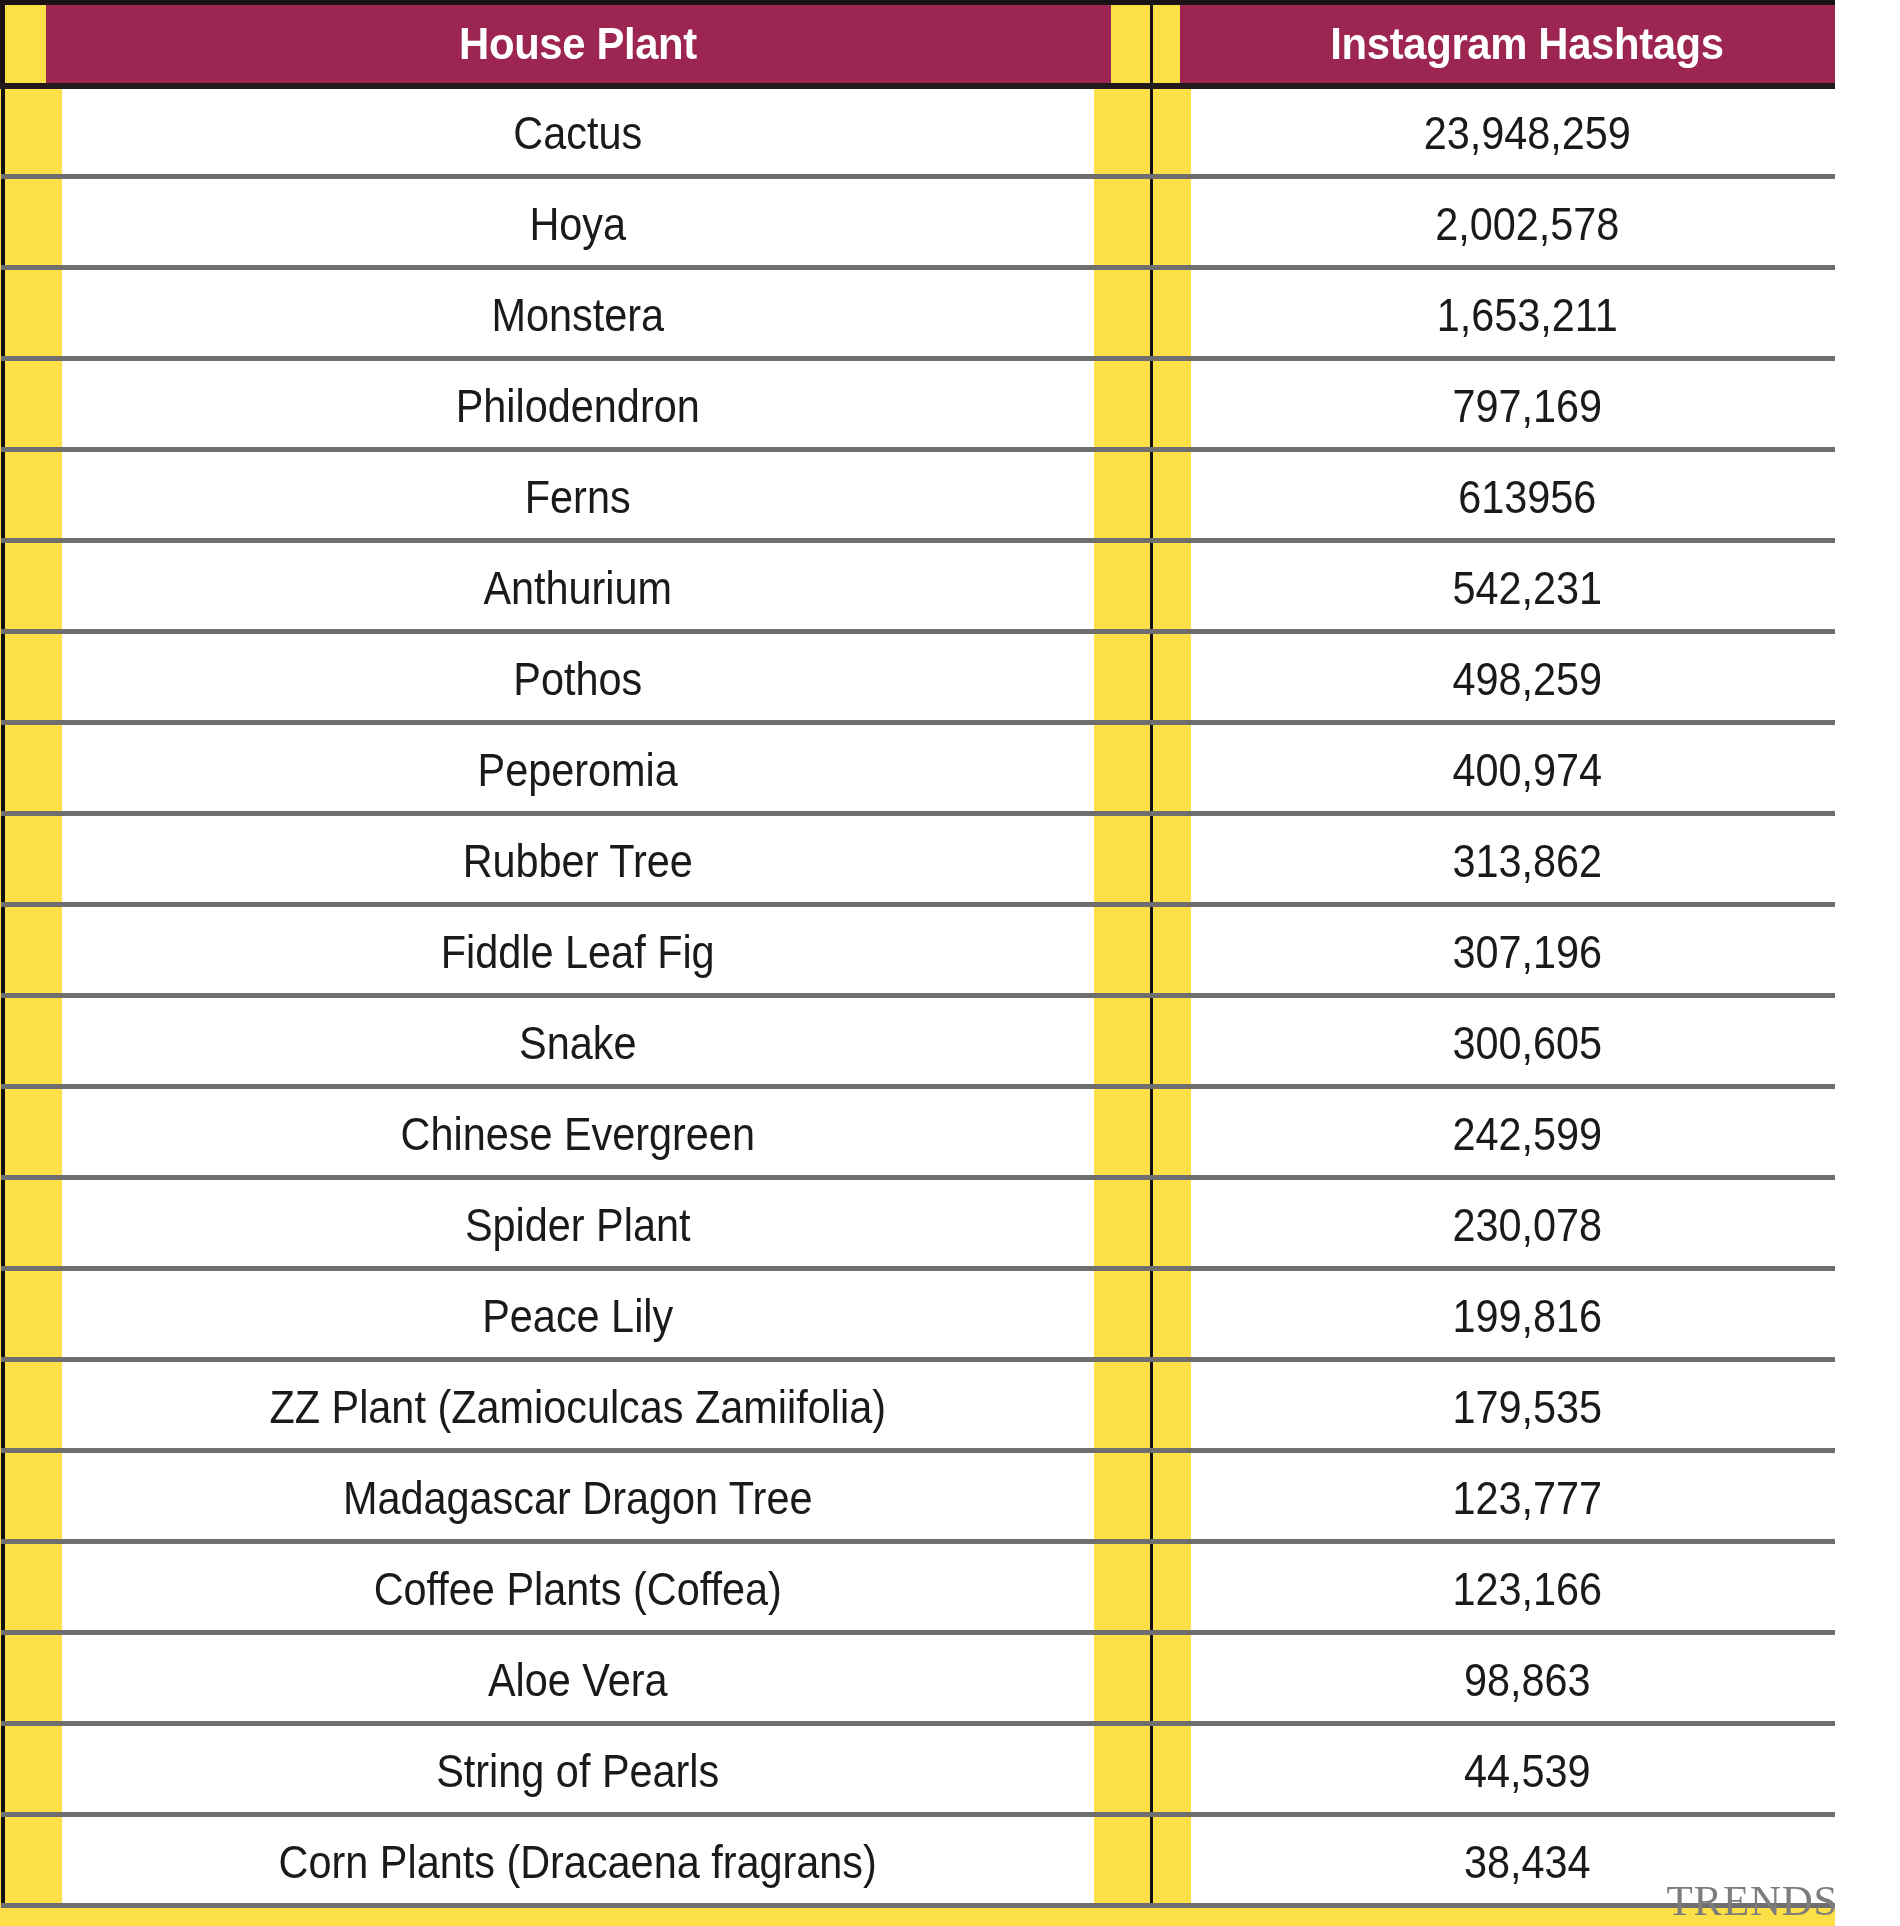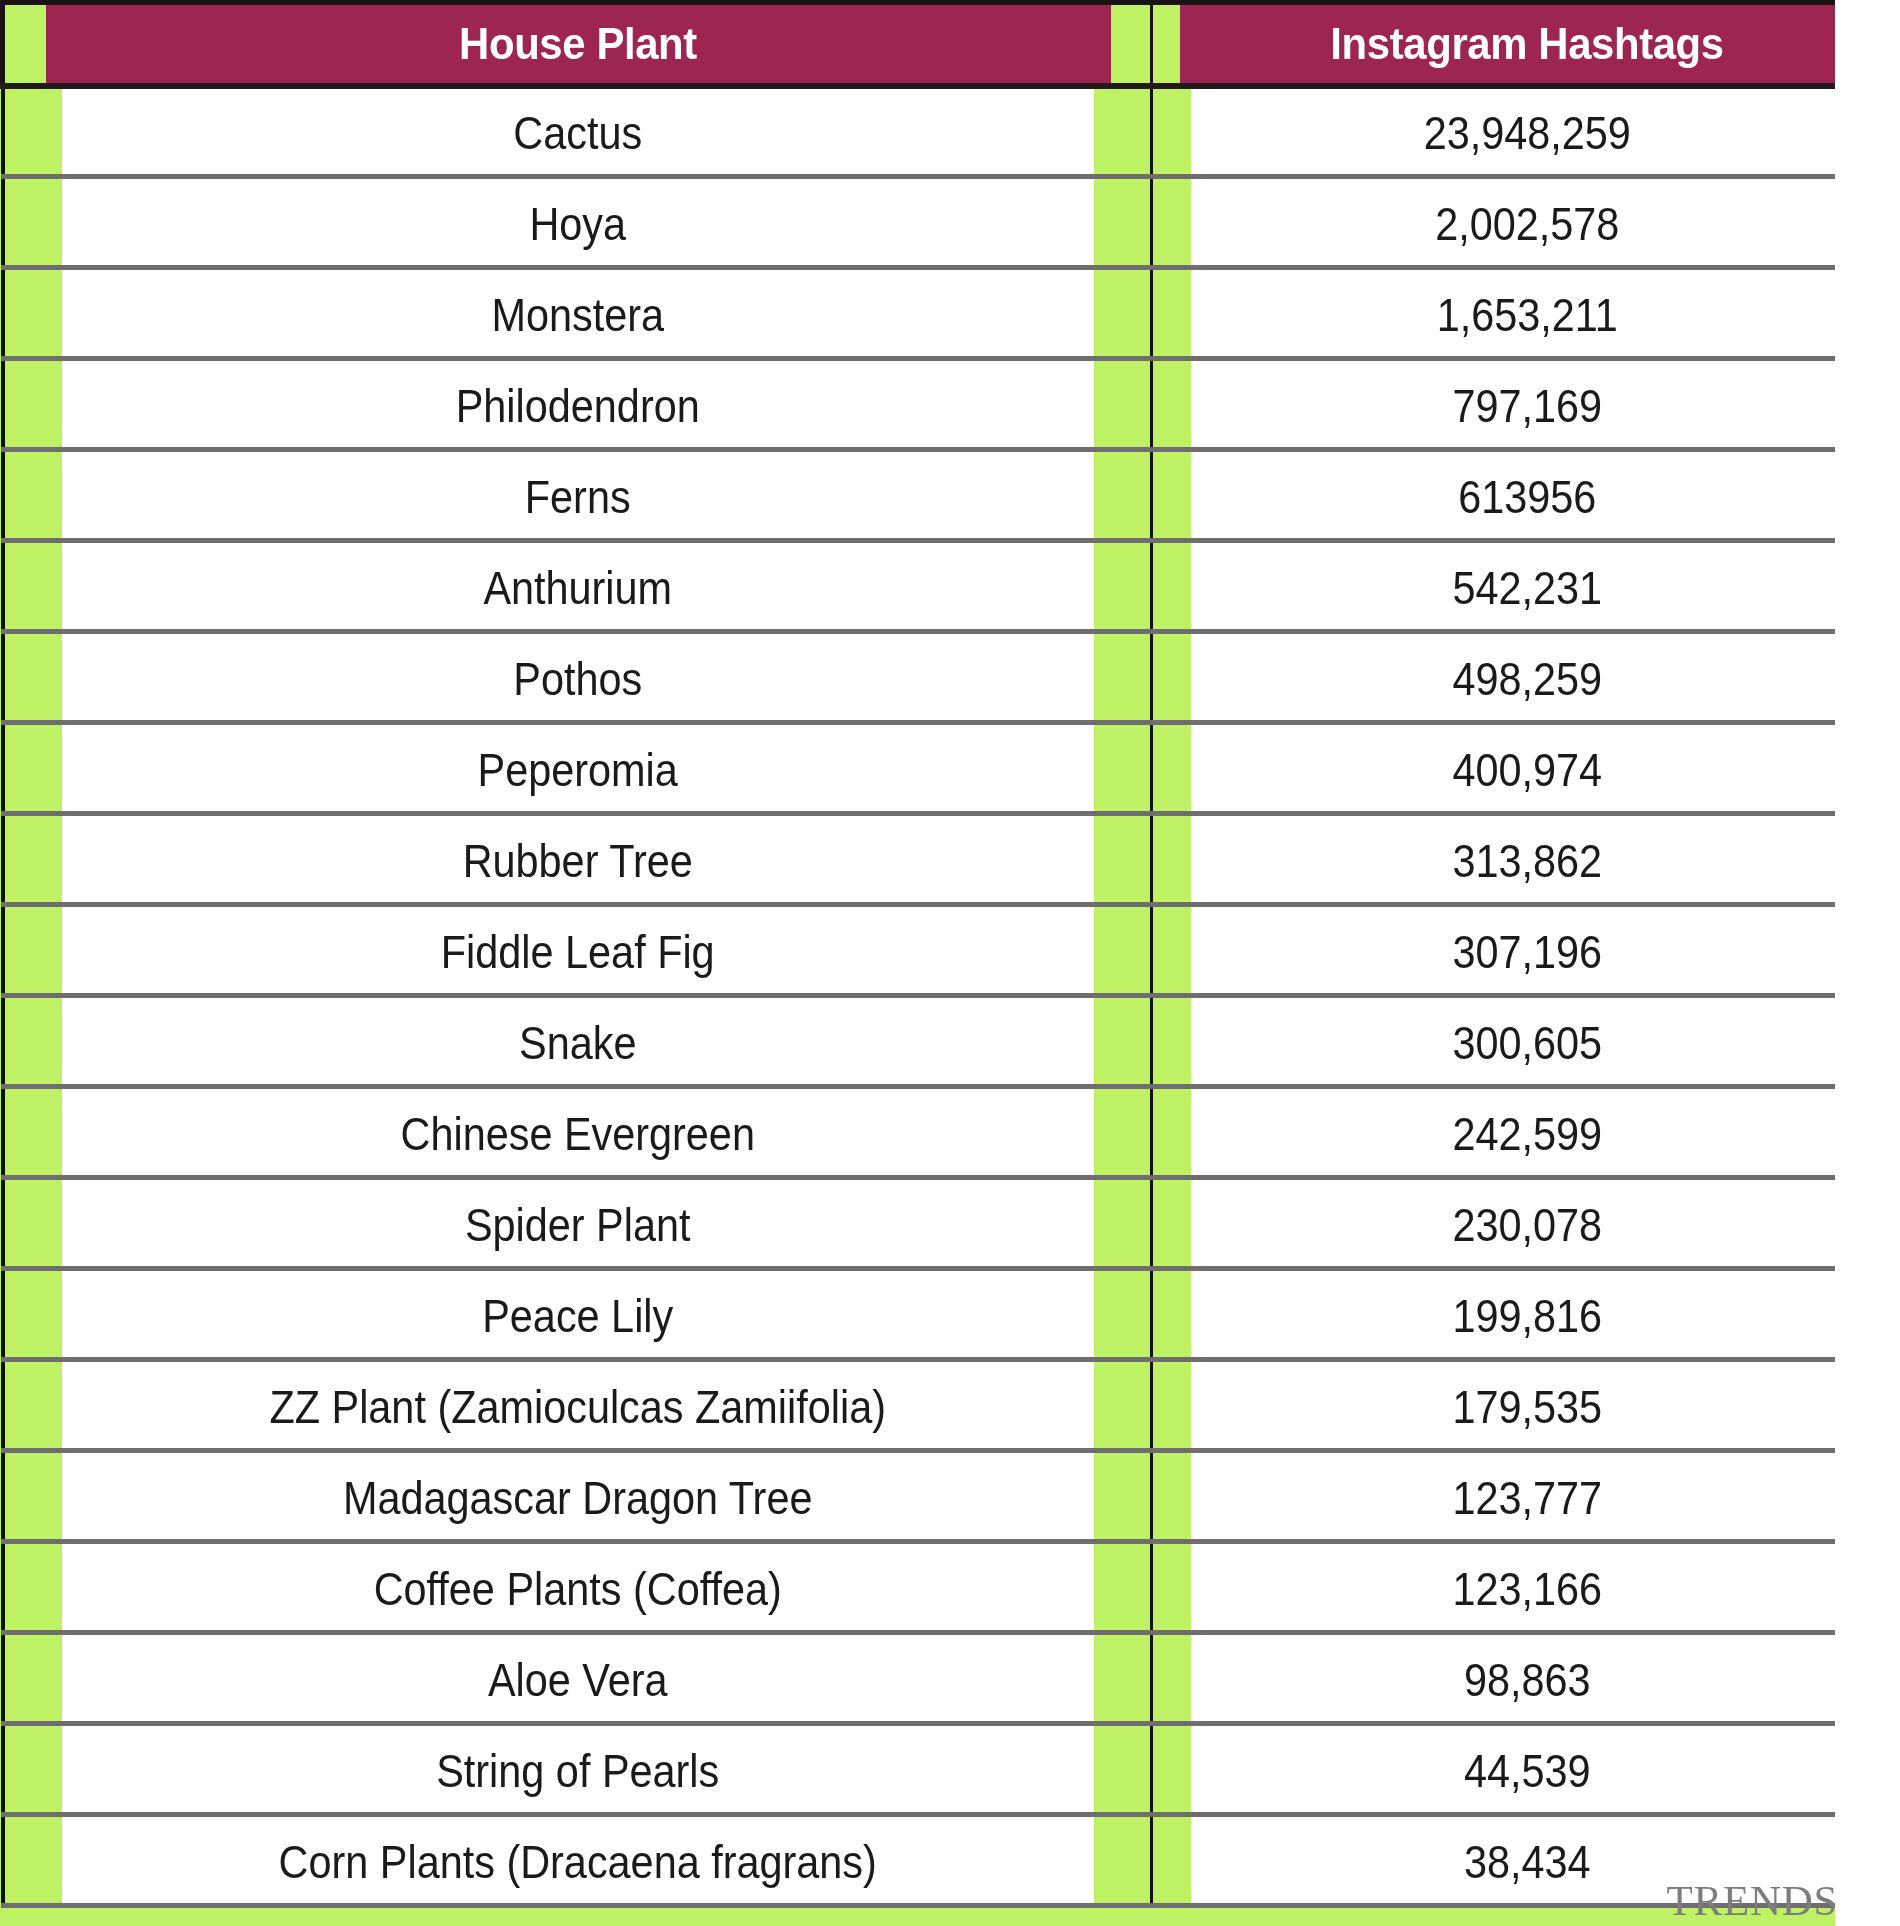--- a/index.html
+++ b/index.html
@@ -12,21 +12,21 @@
     width: 1901px;
     height: 1926px;
     overflow: hidden;
     font-family: "Liberation Sans", sans-serif;
   }
 
   .sheet {
     position: relative;
     width: 1835px;
     height: 1926px;
-    background: #bef264;
+    background: #fde047;
     overflow: hidden;
   }
 
   table.data-table {
     width: 1901px;
     border-collapse: collapse;
     table-layout: fixed;
     font-family: "Liberation Sans", sans-serif;
   }
 

